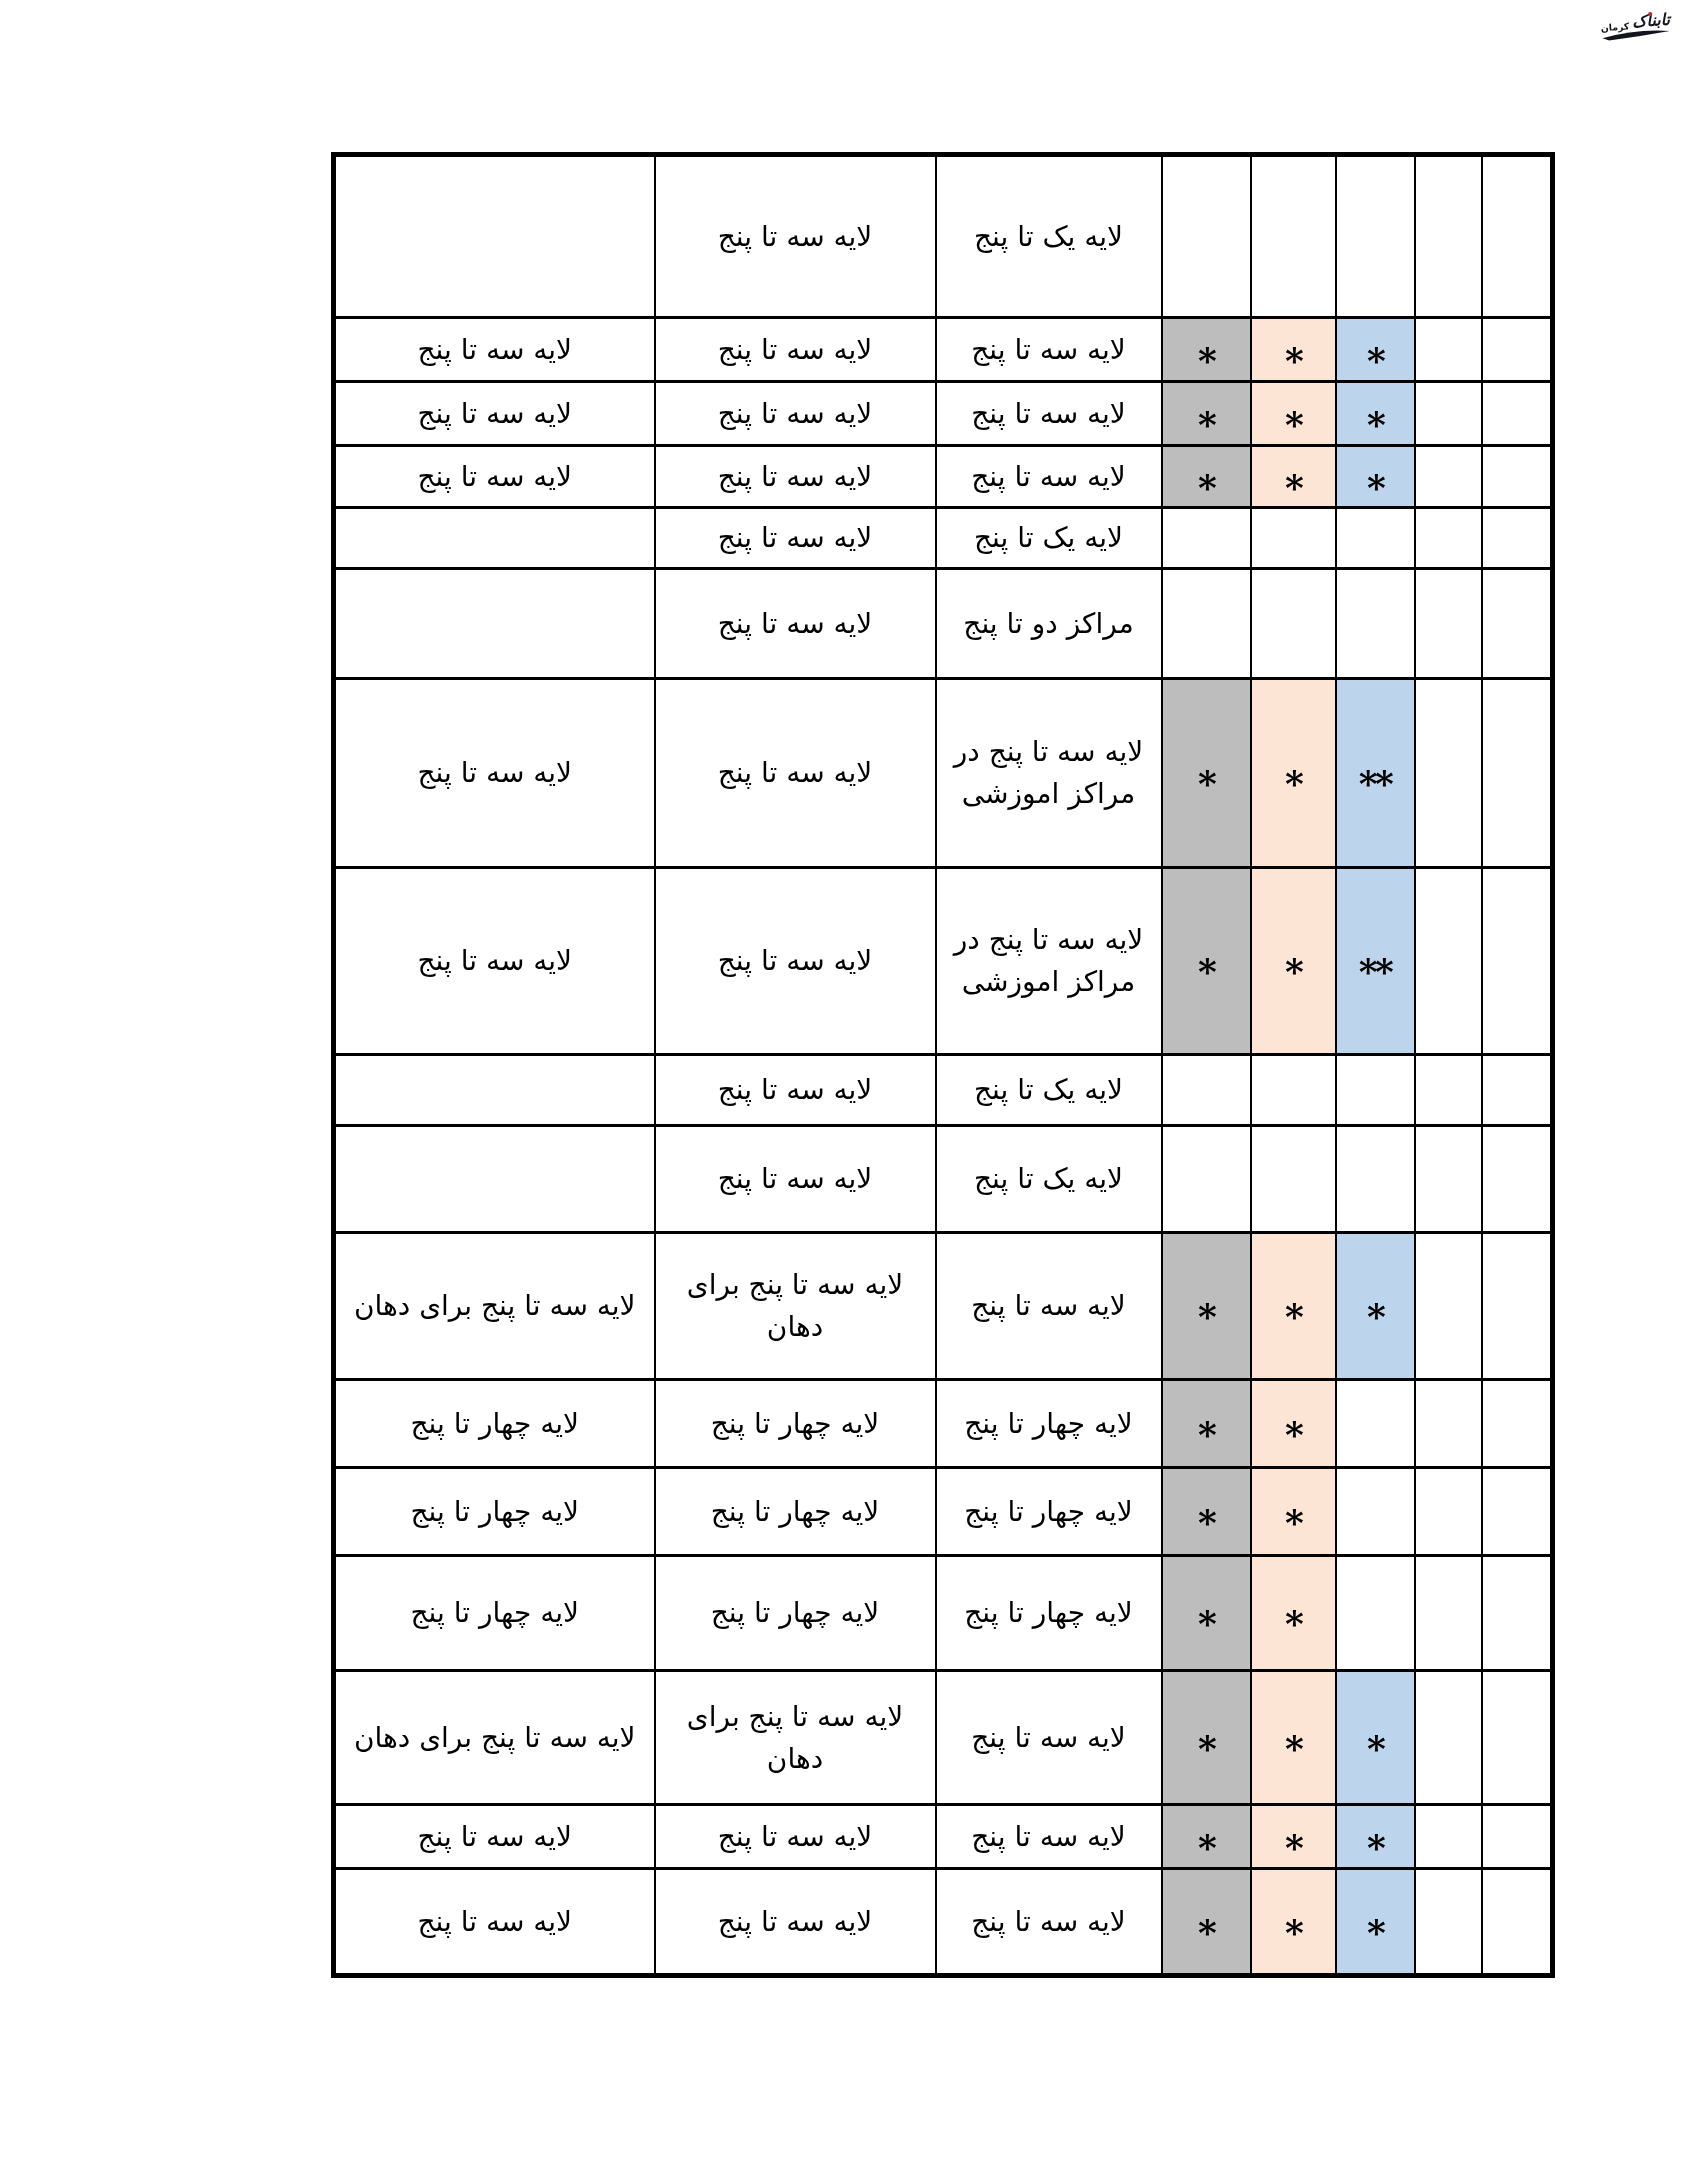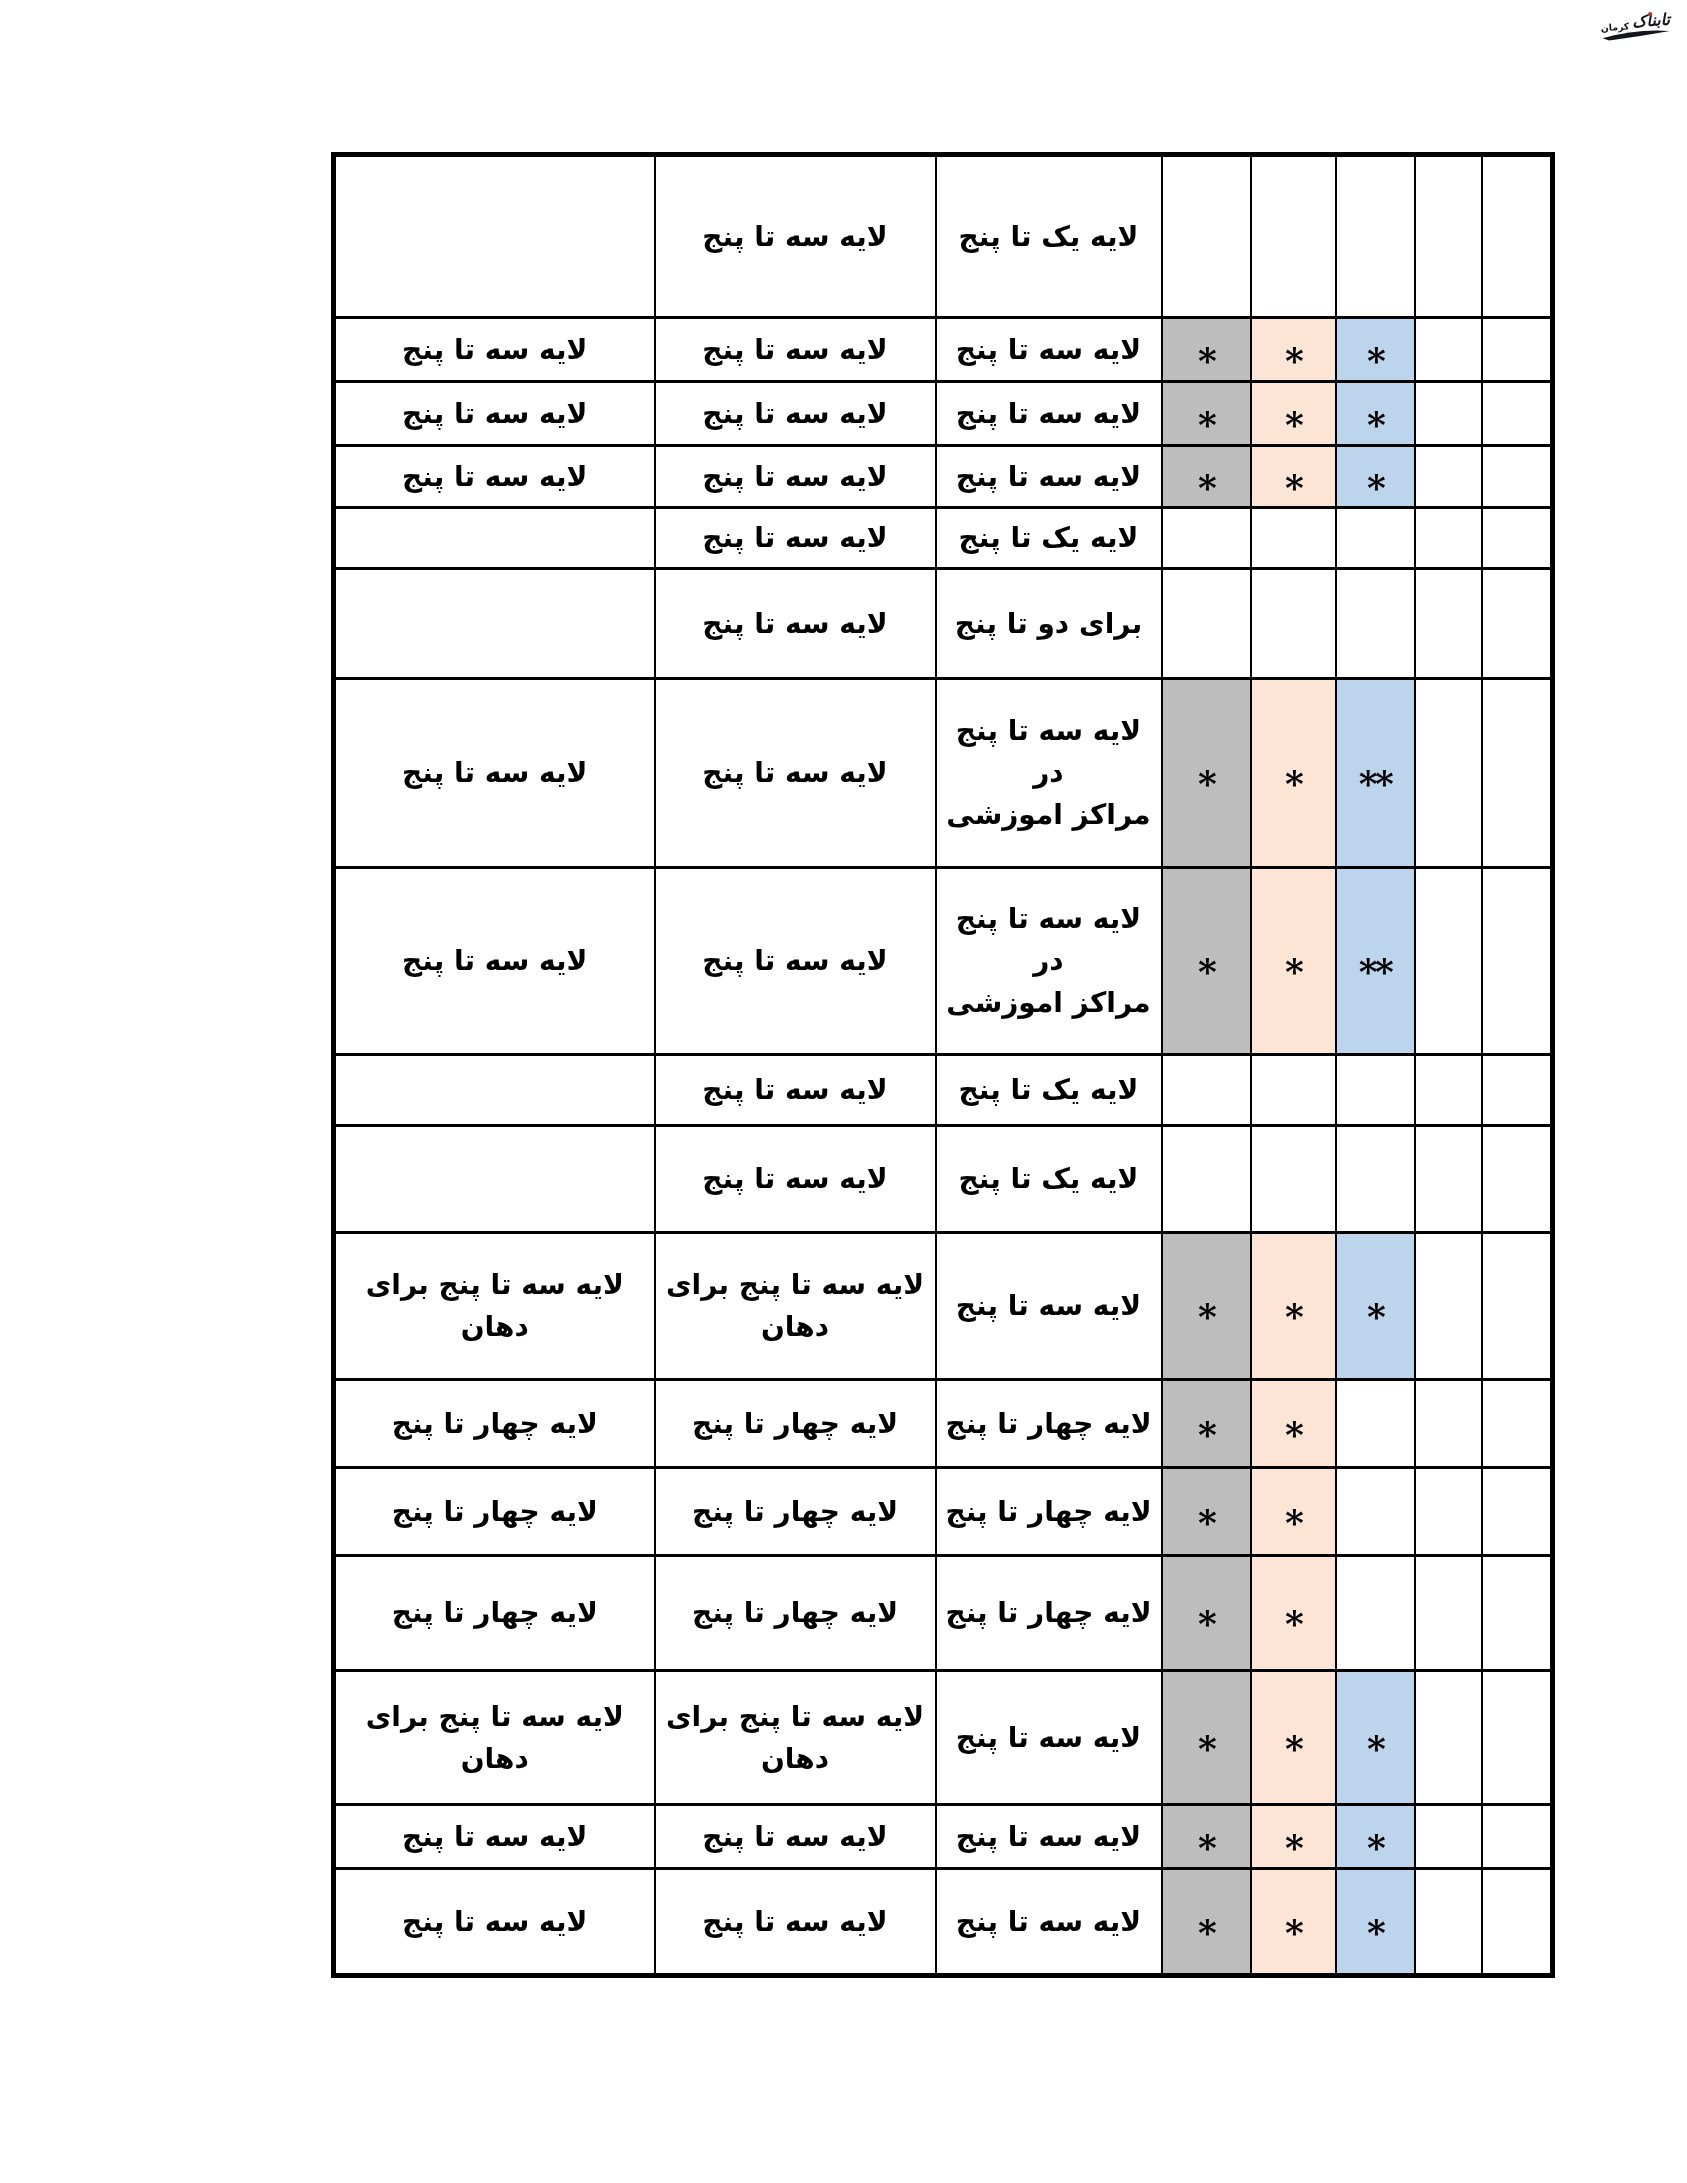--- a/index.html
+++ b/index.html
@@ -62,21 +62,21 @@
     border-top: 3.3px solid #000;
     border-bottom: 3.3px solid #000;
     text-align: center;
     vertical-align: middle;
     color: #000;
     overflow: hidden;
   }
   td.text-cell .txt {
     direction: rtl;
     font-size: 28px;
-    font-weight: bold;
+    font-weight: normal;
     line-height: 1.5;
     white-space: pre-line;
   }
   td.mark-cell .mark {
     display: inline-block;
     font-family: "DejaVu Serif", serif;
     font-size: 36px;
     font-weight: bold;
     line-height: 1;
     transform: translateY(28%);
@@ -186,21 +186,21 @@
           <td class="mark-cell"></td>
           <td class="blank-cell"></td>
           <td class="blank-cell"></td>
         </tr>
         <tr style="height: 110px;">
           <td class="text-cell"></td>
           <td class="text-cell">
             <div class="txt">لایه سه تا پنج</div>
           </td>
           <td class="text-cell">
-            <div class="txt">برای دو تا پنج</div>
+            <div class="txt">مراکز دو تا پنج</div>
           </td>
           <td class="mark-cell"></td>
           <td class="mark-cell"></td>
           <td class="mark-cell"></td>
           <td class="blank-cell"></td>
           <td class="blank-cell"></td>
         </tr>
         <tr style="height: 189px;">
           <td class="text-cell">
             <div class="txt">لایه سه تا پنج</div>

